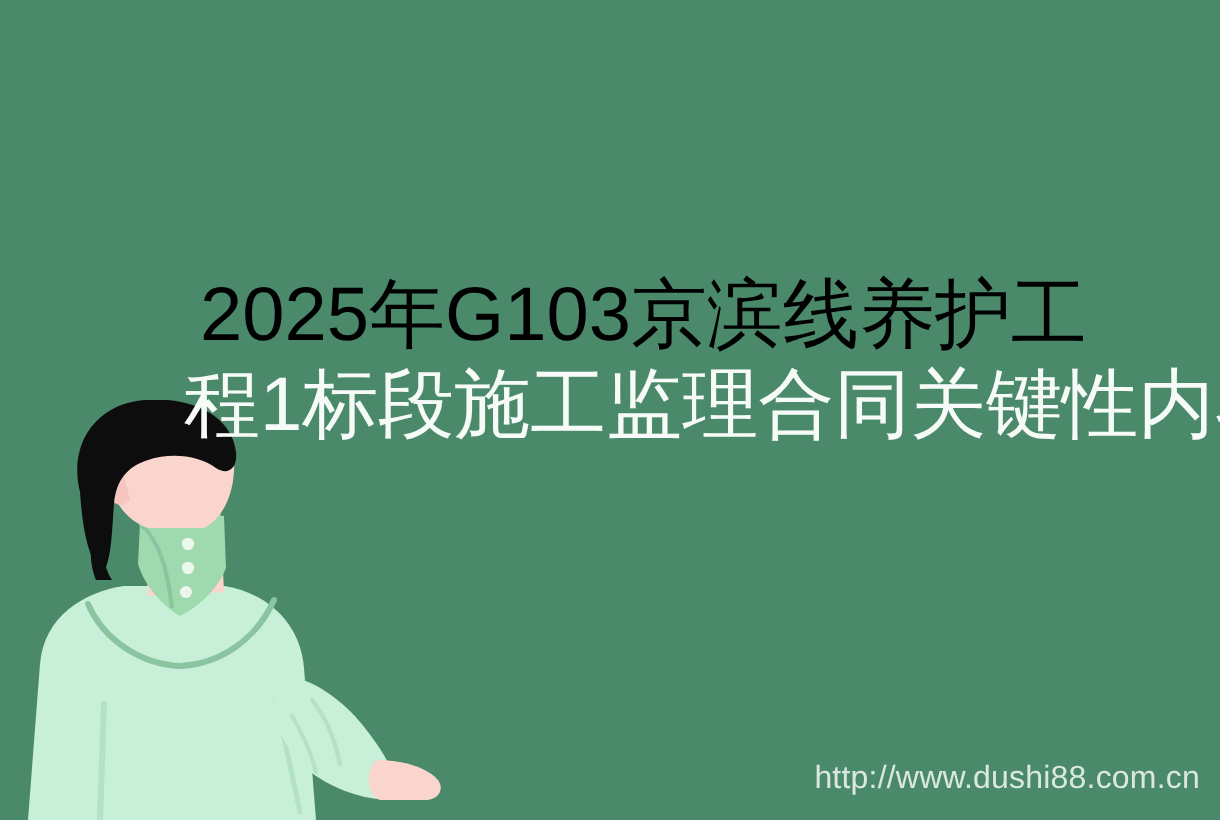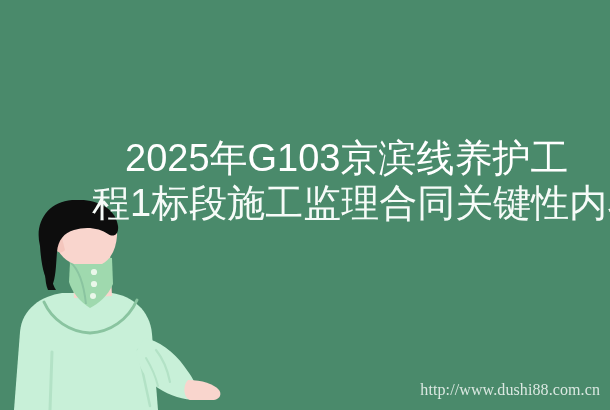--- a/index.html
+++ b/index.html
@@ -67,21 +67,21 @@
     width: 230px;
     height: 210px;
   }
 </style>
 </head>
 <body>
 
 <div id="canvas" style="background: rgb(74, 138, 107);">
 
   <div id="title-block">
-    <div class="title-line line-1" style="color: #ffffff; margin-left: 25px;">2025年G103京滨线养护工</div>
+    <div class="title-line line-1" style="color: #000000;">2025年G103京滨线养护工</div>
     <div class="title-line line-2" style="color: rgb(246, 251, 248);">程1标段施工监理合同关键性内容</div>
   </div>
 
   <div id="illustration">
     <svg viewBox="0 0 230 210" xmlns="http://www.w3.org/2000/svg" aria-hidden="true">
       <g>
 
         <path d="M 20 132
                  C 22 108, 42 96, 62 93
                  L 112 93
@@ -147,15 +147,15 @@
 
         <path d="M 188 180
                  C 202 180, 214 184, 219 190
                  C 222 194, 220 199, 214 200
                  L 190 200
                  C 184 198, 182 186, 188 180 Z" fill="#f9d5cd"></path>
       </g>
     </svg>
   </div>
 
-  <div id="watermark" style="color: rgba(255, 255, 255, 0.8); font-family: Liberation Serif, serif;">http://www.dushi88.com.cn</div>
+  <div id="watermark" style="color: rgba(255, 255, 255, 0.8);">http://www.dushi88.com.cn</div>
 
 </div>
 
 </body></html>

